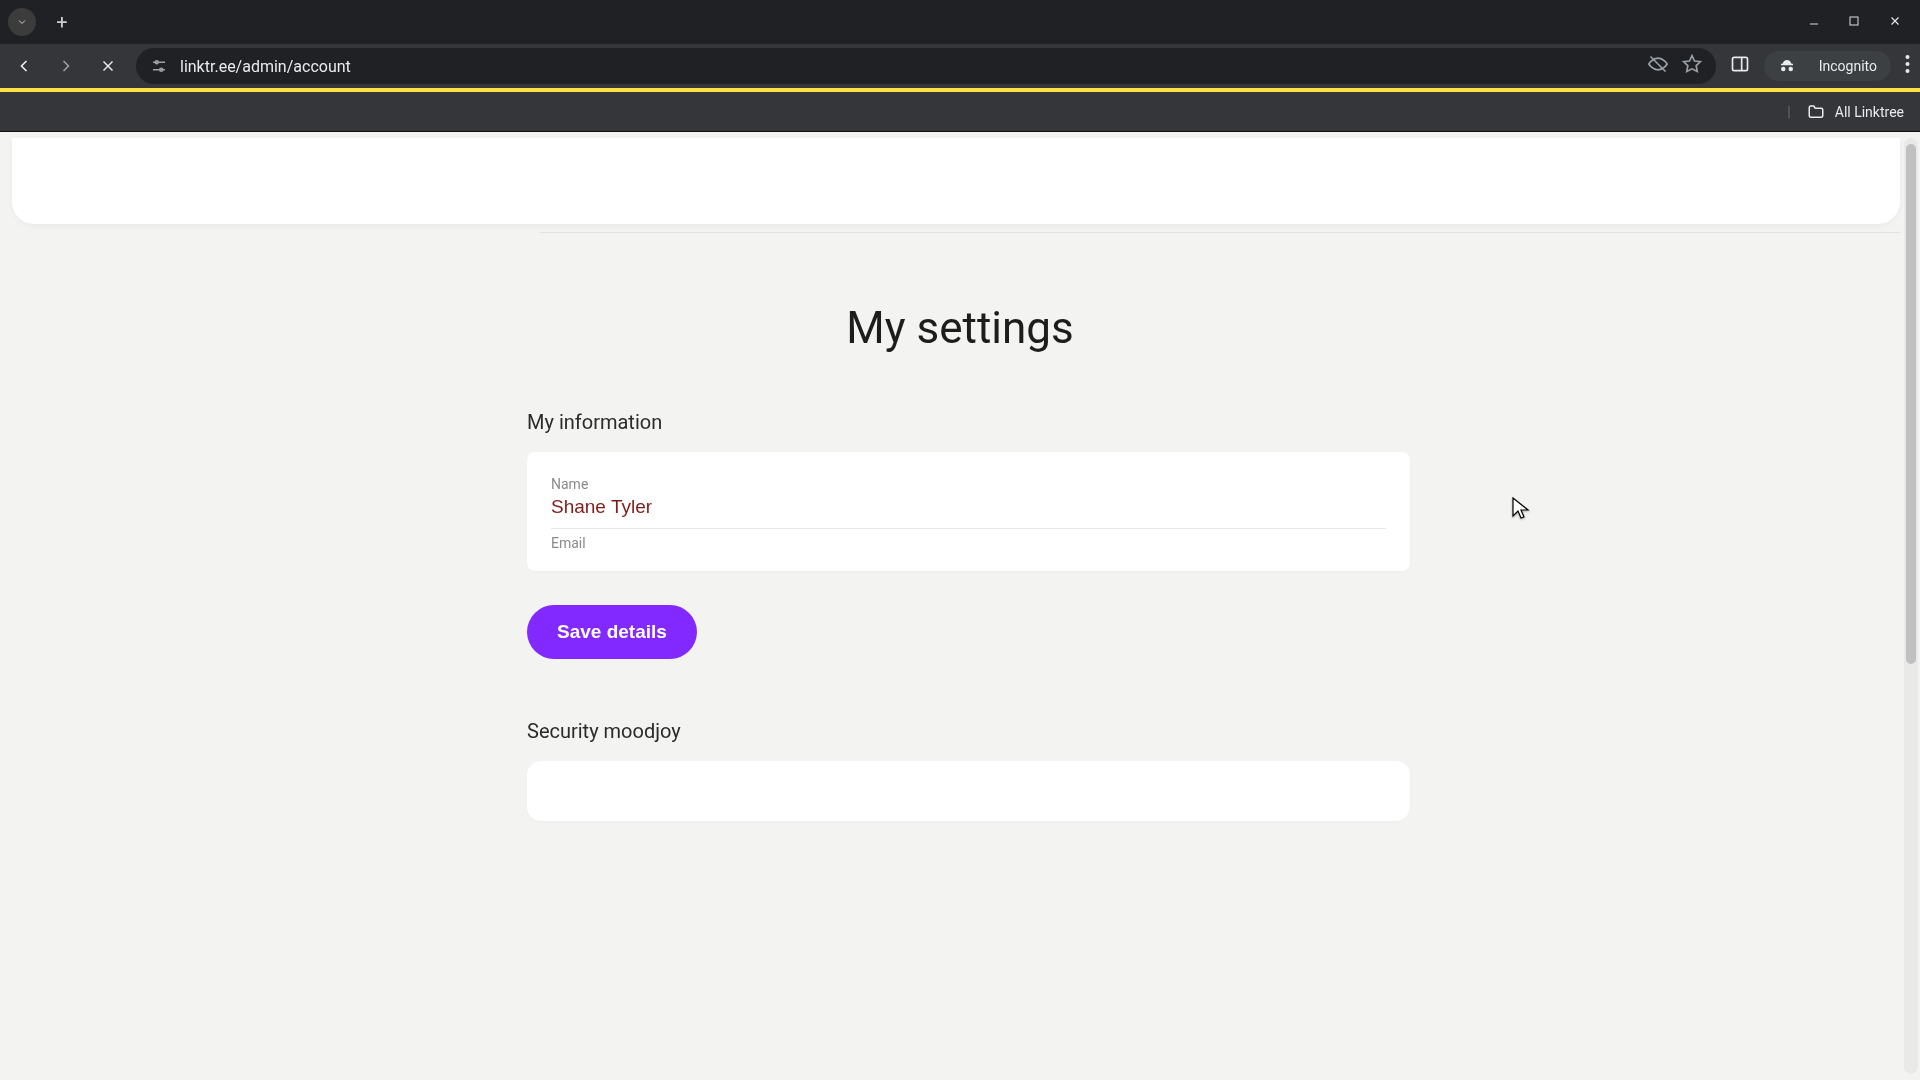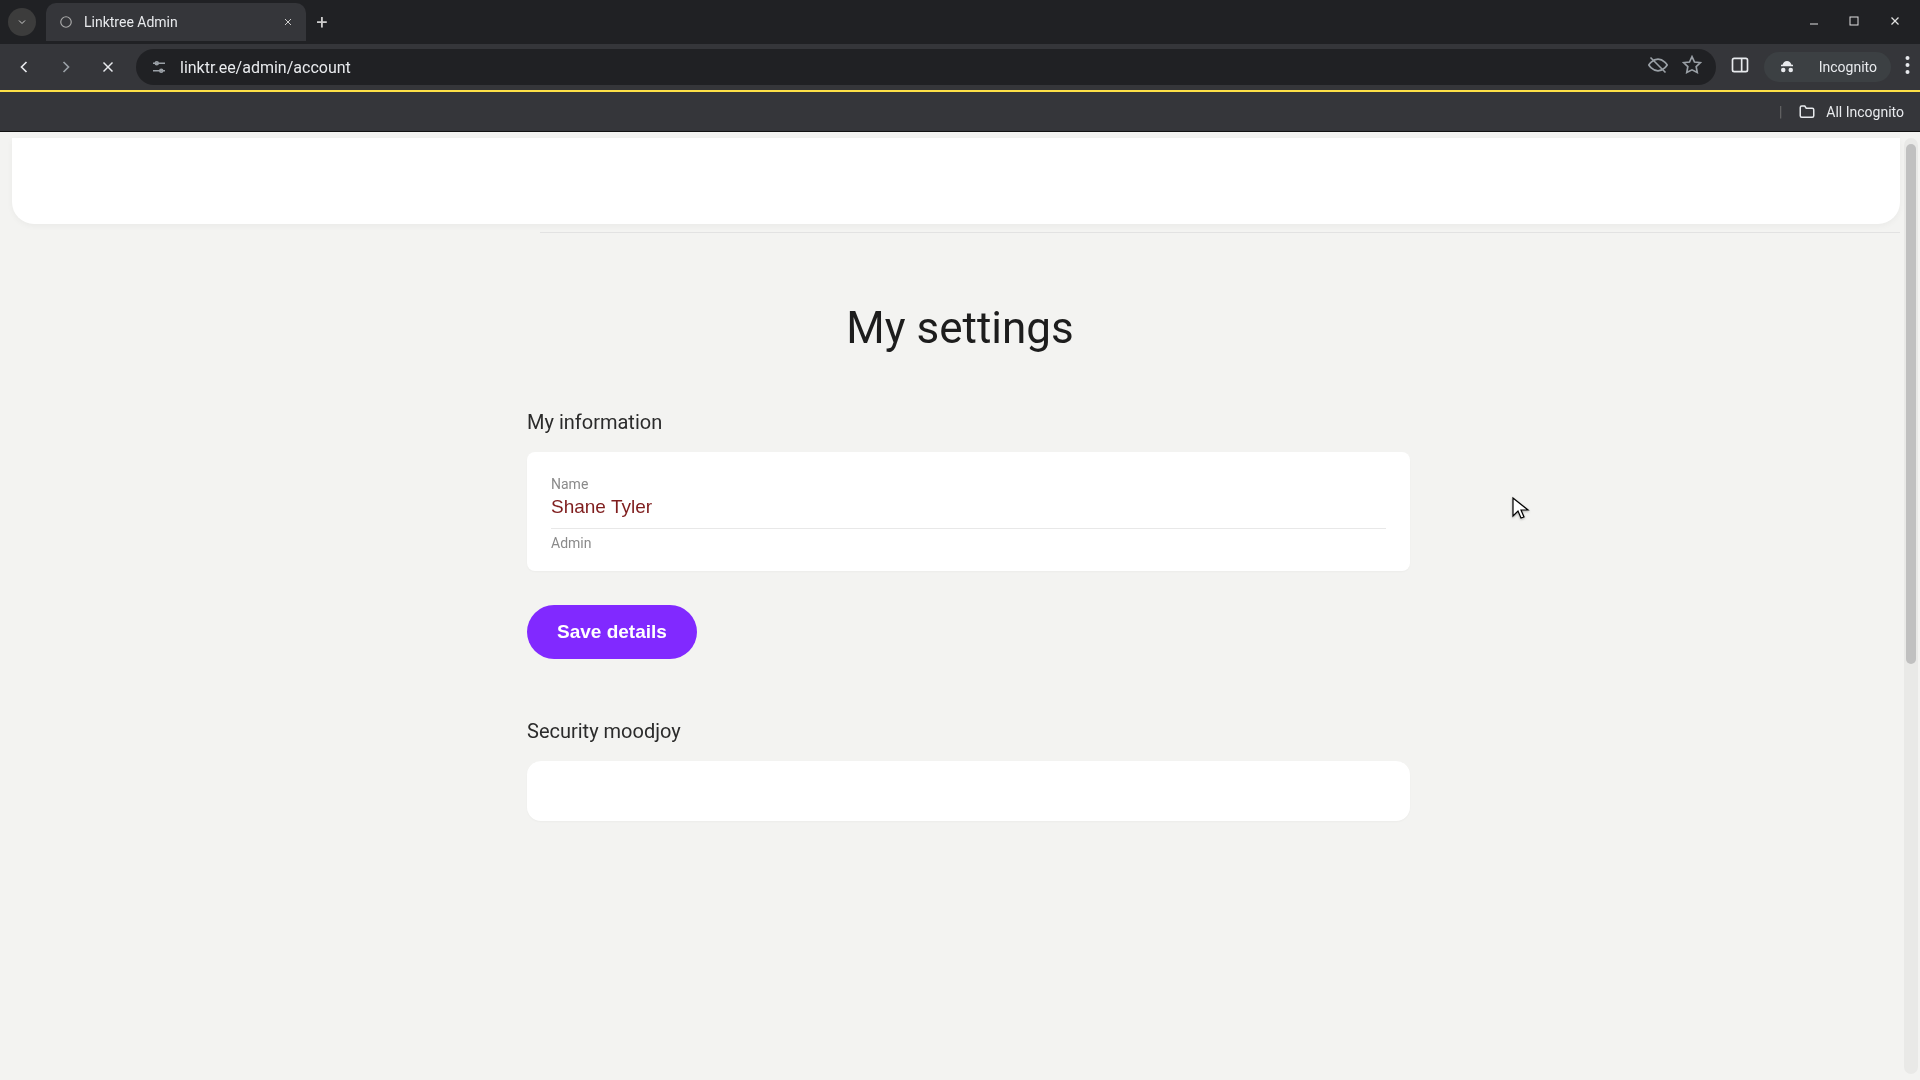--- a/index.html
+++ b/index.html
@@ -42,21 +42,21 @@
 .new-tab { color: #ccc; font-size: 20px; width: 32px; text-align:center; }
 
 .window-controls {
   margin-left: auto; display: flex; gap: 28px; padding-right: 18px; color: #e0e0e0;
 }
 .window-controls span { font-size: 14px; }
 
 .toolbar {
   display: flex; align-items: center; height: 48px;
   padding: 0 10px; gap: 14px; background: #35363a;
-  border-bottom: 2px solid #fde047;
+  border-bottom: 4px solid #fde047;
 }
 .nav-btn { width: 28px; height: 28px; display:flex; align-items:center; justify-content:center; color:#9aa0a6; }
 .nav-btn.active { color:#e8eaed; }
 
 .addr-bar {
   flex: 1; height: 36px; background: #202124; border-radius: 20px;
   display: flex; align-items: center; padding: 0 14px; gap: 12px; color:#e8eaed;
   font-size: 16px;
 }
 .addr-bar .site-icon { color:#9aa0a6; display:flex; }
@@ -156,34 +156,20 @@
 </head>
 <body>
 
 <div class="browser-chrome">
 
   <div class="tab-bar">
     <div class="tab-dropdown">
       <span>
         <svg width="12" height="12" viewBox="0 0 24 24" fill="none" stroke="currentColor" stroke-width="2">
             <polyline points="6 9 12 15 18 9"></polyline>
-          </svg>
-      </span>
-    </div>
-    <div class="tab">
-      <span class="favicon">
-        <svg width="14" height="14" viewBox="0 0 24 24" fill="none" stroke="currentColor" stroke-width="2">
-            <circle cx="12" cy="12" r="9"></circle>
-          </svg>
-      </span>
-      <span class="tab-title">Linktree Admin</span>
-      <span class="tab-close">
-        <svg width="12" height="12" viewBox="0 0 24 24" fill="none" stroke="currentColor" stroke-width="2">
-            <line x1="18" y1="6" x2="6" y2="18"></line>
-            <line x1="6" y1="6" x2="18" y2="18"></line>
           </svg>
       </span>
     </div>
     <div class="new-tab">+</div>
 
     <div class="window-controls">
       <span>
         <svg width="12" height="12" viewBox="0 0 24 24" stroke="currentColor" stroke-width="2">
             <line x1="4" y1="18" x2="20" y2="18"></line>
           </svg>
@@ -270,41 +256,41 @@
     </div>
   </div>
 
   <div class="bookmarks-bar">
     <span class="divider">|</span>
     <span class="folder-icon">
       <svg width="18" height="18" viewBox="0 0 24 24" fill="none" stroke="currentColor" stroke-width="2">
           <path d="M3 6a2 2 0 012-2h4l2 3h8a2 2 0 012 2v8a2 2 0 01-2 2H5a2 2 0 01-2-2V6z"></path>
         </svg>
     </span>
-    <span>All Incognito</span>
+    <span>All Linktree</span>
   </div>
 </div>
 
 <div class="viewport">
 
   <div class="top-white-bar"></div>
   <div class="below-bar-divider"></div>
 
   <div class="page-inner">
     <h1 class="page-title">My settings</h1>
 
     <div class="section">
       <div class="section-label">My information</div>
       <div class="card">
         <div class="field">
           <div class="field-label">Name</div>
           <input class="field-input" value="Shane Tyler" style="">
         </div>
         <div class="field">
-          <div class="field-label">Admin</div>
+          <div class="field-label">Email</div>
         </div>
       </div>
       <button class="save-btn">Save details</button>
     </div>
 
     <div class="section second">
       <div class="section-label">Security moodjoy</div>
       <div class="empty-card"></div>
     </div>
   </div>

